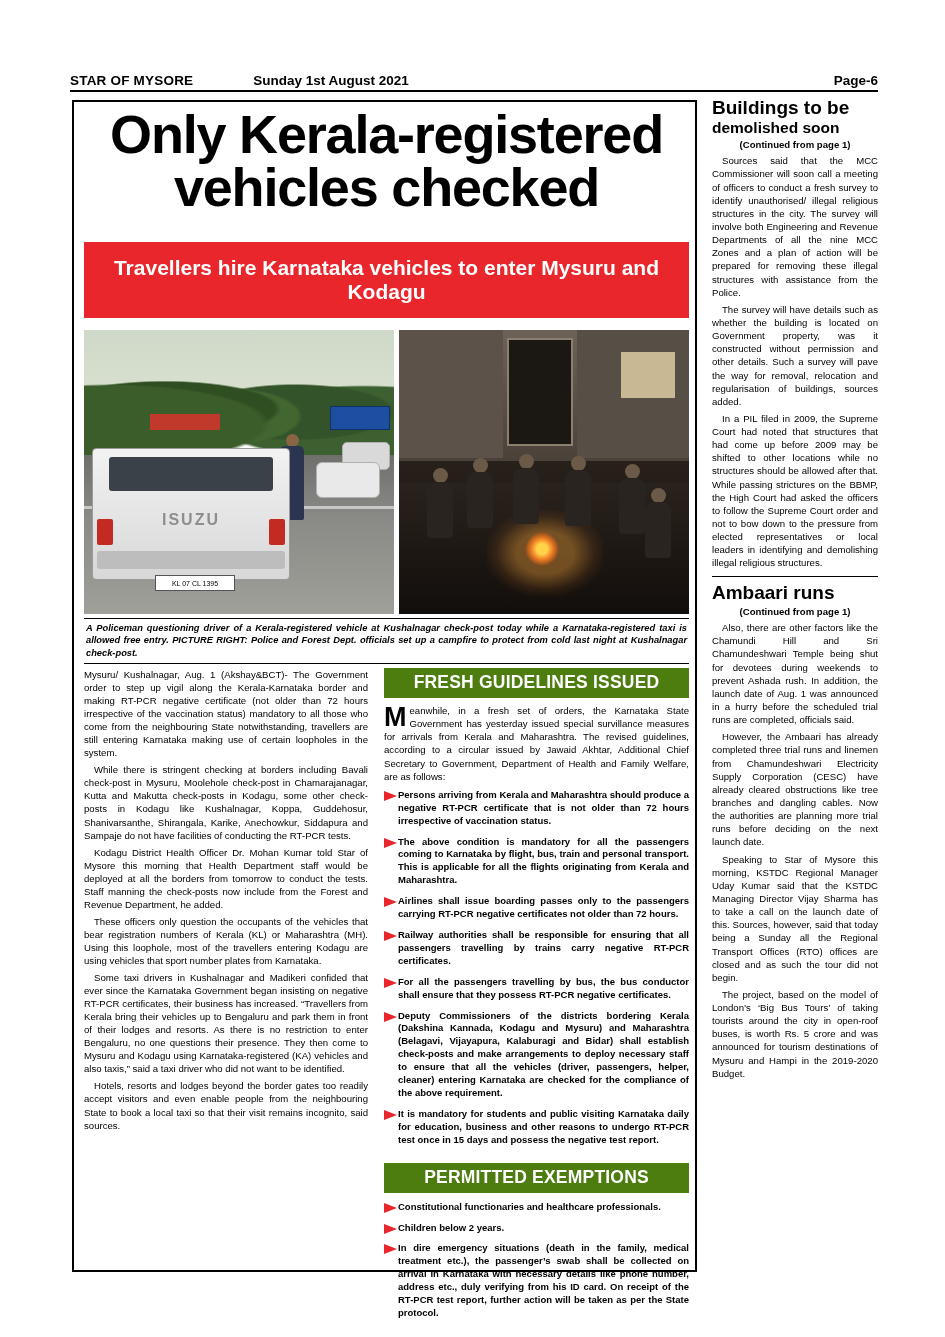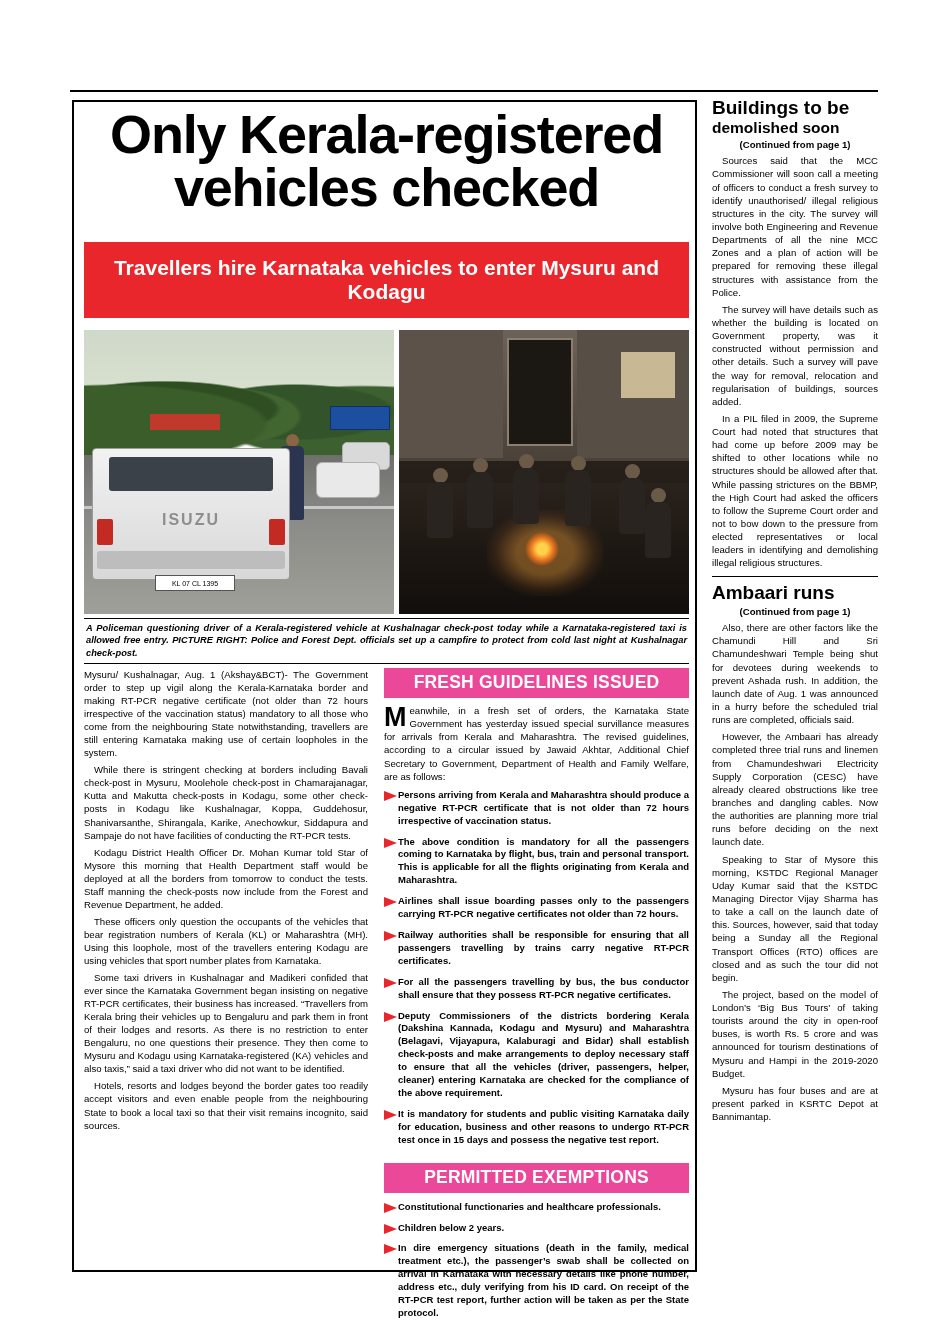--- a/index.html
+++ b/index.html
@@ -272,21 +272,21 @@
   .col-left p {
     margin: 0 0 4px 0;
     font-size: 9.6px;
     line-height: 1.36;
     text-align: justify;
     text-indent: 10px;
   }
   .col-left p.first { text-indent: 0; }
 
   .section-band {
-    background: #ec4899;
+    background: #4d7c0f;
     color: #fff;
     text-align: center;
     font-weight: bold;
     font-size: 17.5px;
     padding: 4px 0 5px 0;
     letter-spacing: 0.2px;
   }
   .lede {
     margin: 6px 0 6px 0;
     font-size: 9.6px;
@@ -349,20 +349,25 @@
   .side-divider {
     border-top: 1px solid #000;
     margin: 6px 0 6px 0;
   }
 </style>
 </head>
 <body>
 
 <div class="page">
 
+  <div class="masthead">
+    <span class="paper-name">STAR OF MYSORE</span>
+    <span class="issue-date">Sunday 1st August 2021</span>
+    <span class="page-no">Page-6</span>
+  </div>
   <div class="masthead-rule"></div>
 
   <div class="main-frame">
 
     <div class="headline">Only Kerala-registered vehicles checked</div>
 
     <div class="subhead-band">
       <span>Travellers hire Karnataka vehicles to enter Mysuru and Kodagu</span>
     </div>
 
@@ -532,16 +537,15 @@
     <p class="txt">In a PIL filed in 2009, the Supreme Court had noted that structures that had come up before 2009 may be shifted to other locations while no structures should be allowed after that. While passing strictures on the BBMP, the High Court had asked the officers to follow the Supreme Court order and not to bow down to the pressure from elected representatives or local leaders in identifying and demolishing illegal religious structures.</p>
 
     <div class="side-divider"></div>
 
     <div class="side-head">Ambaari runs</div>
     <div class="side-cont">(Continued from page 1)</div>
     <p class="txt">Also, there are other factors like the Chamundi Hill and Sri Chamundeshwari Temple being shut for devotees during weekends to prevent Ashada rush. In addition, the launch date of Aug. 1 was announced in a hurry before the scheduled trial runs are completed, officials said.</p>
     <p class="txt">However, the Ambaari has already completed three trial runs and linemen from Chamundeshwari Electricity Supply Corporation (CESC) have already cleared obstructions like tree branches and dangling cables. Now the authorities are planning more trial runs before deciding on the next launch date.</p>
     <p class="txt">Speaking to Star of Mysore this morning, KSTDC Regional Manager Uday Kumar said that the KSTDC Managing Director Vijay Sharma has to take a call on the launch date of this. Sources, however, said that today being a Sunday all the Regional Transport Offices (RTO) offices are closed and as such the tour did not begin.</p>
     <p class="txt">The project, based on the model of London’s ‘Big Bus Tours’ of taking tourists around the city in open-roof buses, is worth Rs. 5 crore and was announced for tourism destinations of Mysuru and Hampi in the 2019-2020 Budget.</p>
-    <p class="txt">Mysuru has four buses and are at present parked in KSRTC Depot at Bannimantap.</p>
   </div>
 
 </div>
 
 </body></html>

